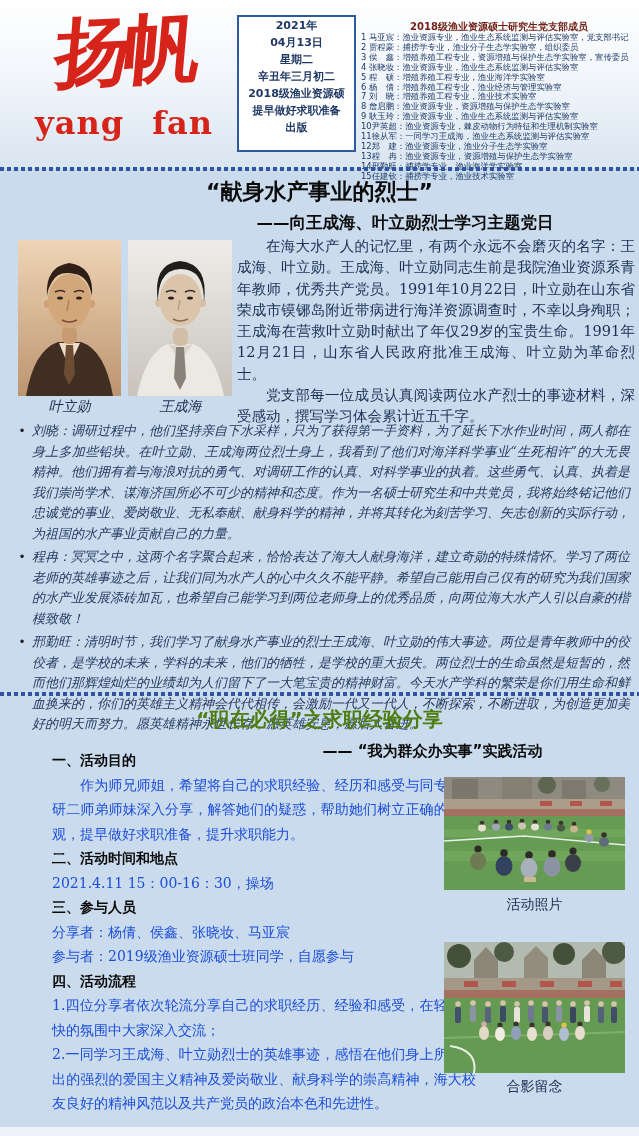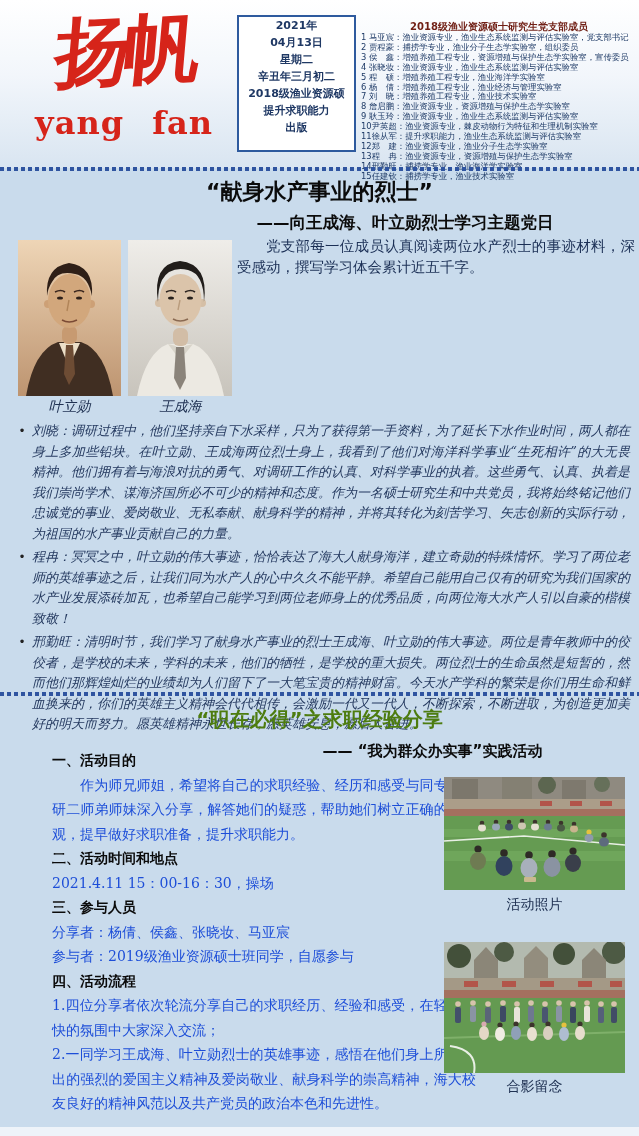--- a/index.html
+++ b/index.html
@@ -87,37 +87,37 @@
       <div class="logo-cn">扬帆</div>
       <div class="logo-en">yang fan</div>
     </div>
 
     <div class="issue-box">
       <div>2021年</div>
       <div>04月13日</div>
       <div>星期二</div>
       <div>辛丑年三月初二</div>
       <div>2018级渔业资源硕</div>
-      <div>提升求职能力</div>
+      <div>提早做好求职准备</div>
       <div>出版</div>
     </div>
 
     <div class="members">
       <div class="members-title">2018级渔业资源硕士研究生党支部成员</div>
       <div class="m-row">1 马亚宸：渔业资源专业，渔业生态系统监测与评估实验室，党支部书记</div>
       <div class="m-row">2 贾程豪：捕捞学专业，渔业分子生态学实验室，组织委员</div>
       <div class="m-row">3 侯　鑫：增殖养殖工程专业，资源增殖与保护生态学实验室，宣传委员</div>
       <div class="m-row">4 张晓妆：渔业资源专业，渔业生态系统监测与评估实验室</div>
       <div class="m-row">5 程　硕：增殖养殖工程专业，渔业海洋学实验室</div>
       <div class="m-row">6 杨　倩：增殖养殖工程专业，渔业经济与管理实验室</div>
       <div class="m-row">7 刘　晓：增殖养殖工程专业，渔业技术实验室</div>
       <div class="m-row">8 詹启鹏：渔业资源专业，资源增殖与保护生态学实验室</div>
       <div class="m-row">9 耿玉玲：渔业资源专业，渔业生态系统监测与评估实验室</div>
       <div class="m-row">10尹英超：渔业资源专业，棘皮动物行为特征和生理机制实验室</div>
-      <div class="m-row">11徐从军：提升求职能力，渔业生态系统监测与评估实验室</div>
+      <div class="m-row">11徐从军：一同学习王成海，渔业生态系统监测与评估实验室</div>
       <div class="m-row">12郑　建：渔业资源专业，渔业分子生态学实验室</div>
       <div class="m-row">13程　冉：渔业资源专业，资源增殖与保护生态学实验室</div>
       <div class="m-row">14邢勤旺：捕捞学专业，渔业海洋学实验室</div>
       <div class="m-row">15任建钦：捕捞学专业，渔业技术实验室</div>
     </div>
   </div>
 
   <div class="divider d1"></div>
 
   <div class="a1-title">“献身水产事业的烈士”</div>
@@ -170,31 +170,32 @@
       <ellipse cx="62" cy="58" rx="3" ry="1.6" fill="#27201c"></ellipse>
       <path d="M52 60 L50 70" stroke="#b99c7d" stroke-width="1.4" fill="none"></path>
       <path d="M45 79 Q52 83 60 79" stroke="#8a6a52" stroke-width="1.5" fill="none"></path>
     </svg>
   </div>
 
   <div class="p-cap c1">叶立勋</div>
   <div class="p-cap c2">王成海</div>
 
   <div class="a1-col">
+    <p>在海大水产人的记忆里，有两个永远不会磨灭的名字：王成海、叶立勋。王成海、叶立勋同志生前是我院渔业资源系青年教师，优秀共产党员。1991年10月22日，叶立勋在山东省荣成市镆铘岛附近带病进行海洋资源调查时，不幸以身殉职；王成海在营救叶立勋时献出了年仅29岁的宝贵生命。1991年12月21日，山东省人民政府批准王成海、叶立勋为革命烈士。</p>
     <p>党支部每一位成员认真阅读两位水产烈士的事迹材料，深受感动，撰写学习体会累计近五千字。</p>
   </div>
 
   <div class="refl-list">
     <div class="refl">
       <div class="refl-dot">•</div>
       <div class="refl-text">刘晓：调研过程中，他们坚持亲自下水采样，只为了获得第一手资料，为了延长下水作业时间，两人都在身上多加些铅块。在叶立勋、王成海两位烈士身上，我看到了他们对海洋科学事业“生死相许”的大无畏精神。他们拥有着与海浪对抗的勇气、对调研工作的认真、对科学事业的执着。这些勇气、认真、执着是我们崇尚学术、谋海济国所必不可少的精神和态度。作为一名硕士研究生和中共党员，我将始终铭记他们忠诚党的事业、爱岗敬业、无私奉献、献身科学的精神，并将其转化为刻苦学习、矢志创新的实际行动，为祖国的水产事业贡献自己的力量。</div>
     </div>
     <div class="refl">
       <div class="refl-dot">•</div>
-      <div class="refl-text">程冉：冥冥之中，叶立勋的伟大事迹，恰恰表达了海大人献身海洋，建立奇勋的特殊情怀。学习了两位老师的英雄事迹之后，让我们同为水产人的心中久久不能平静。希望自己能用自己仅有的研究为我们国家的水产业发展添砖加瓦，也希望自己能学习到两位老师身上的优秀品质，向两位海大水产人引以自豪的楷模致敬！</div>
+      <div class="refl-text">程冉：冥冥之中，这两个名字聚合起来，恰恰表达了海大人献身海洋，建立奇勋的特殊情怀。学习了两位老师的英雄事迹之后，让我们同为水产人的心中久久不能平静。希望自己能用自己仅有的研究为我们国家的水产业发展添砖加瓦，也希望自己能学习到两位老师身上的优秀品质，向两位海大水产人引以自豪的楷模致敬！</div>
     </div>
     <div class="refl">
       <div class="refl-dot">•</div>
       <div class="refl-text">邢勤旺：清明时节，我们学习了献身水产事业的烈士王成海、叶立勋的伟大事迹。两位是青年教师中的佼佼者，是学校的未来，学科的未来，他们的牺牲，是学校的重大损失。两位烈士的生命虽然是短暂的，然而他们那辉煌灿烂的业绩却为人们留下了一大笔宝贵的精神财富。今天水产学科的繁荣是你们用生命和鲜血换来的，你们的英雄主义精神会代代相传，会激励一代又一代人，不断探索，不断进取，为创造更加美好的明天而努力。愿英雄精神永世长存，愿英雄安息，愿后人奋进。</div>
     </div>
   </div>
 
   <div class="divider d2"></div>
 
   <div class="a2-title">“职在必得”之求职经验分享</div>

